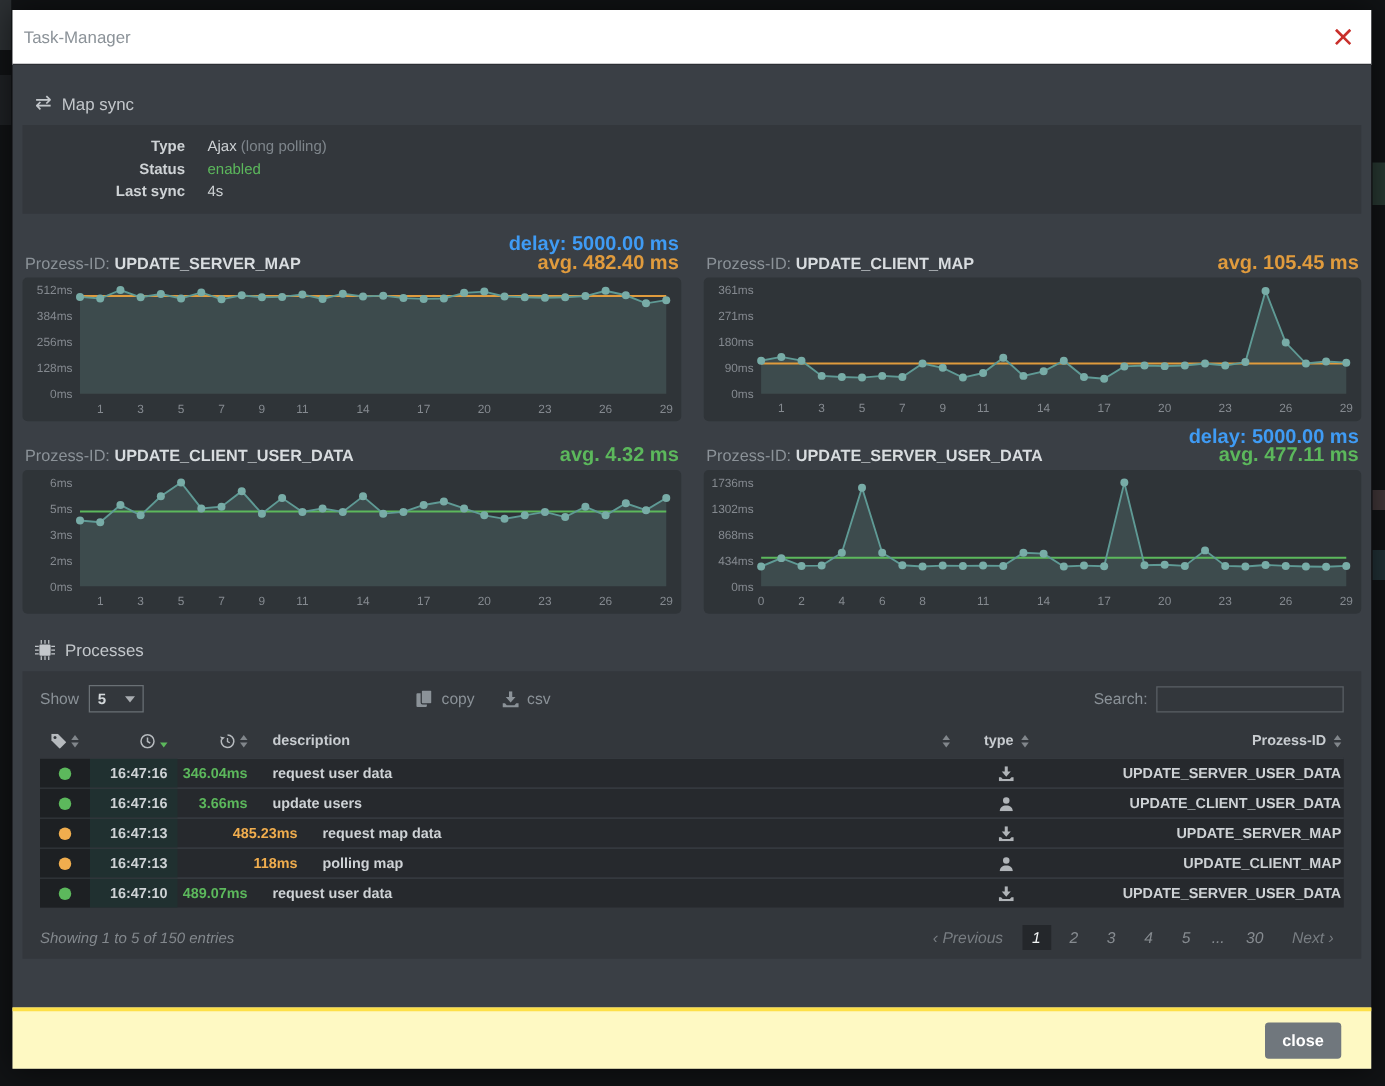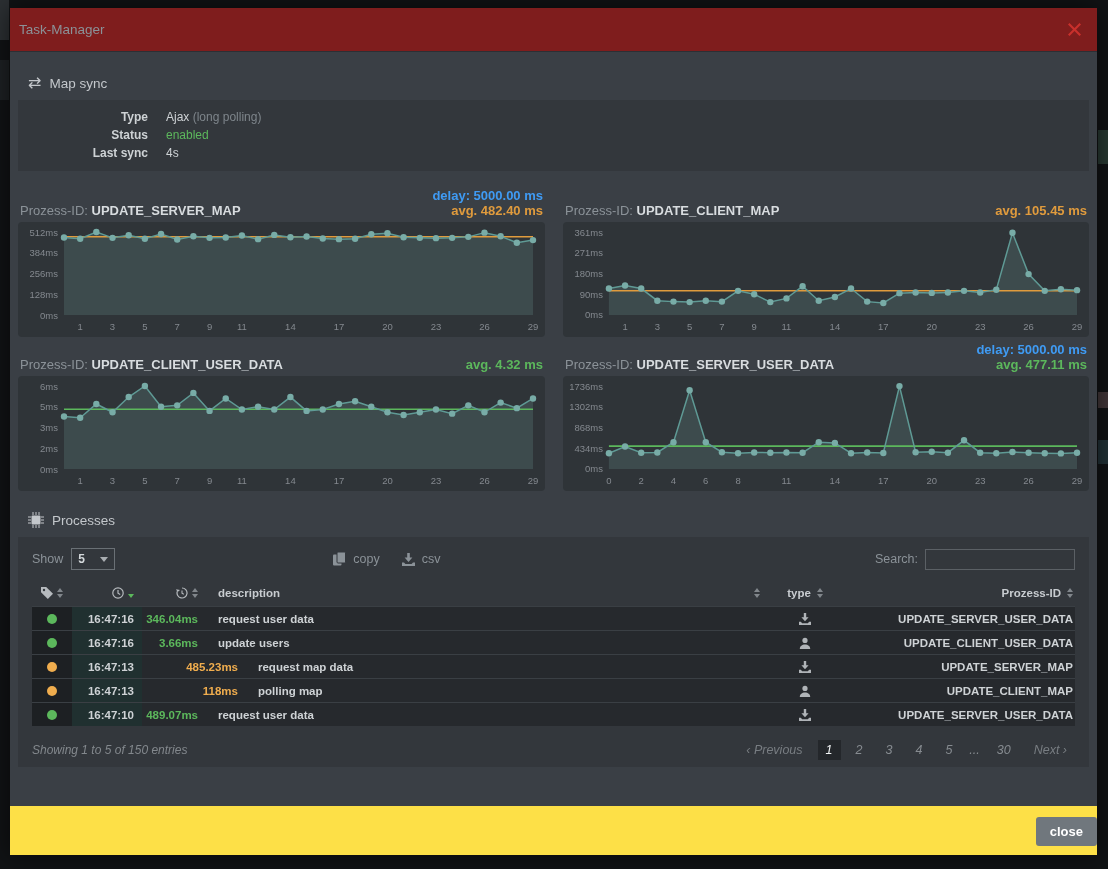--- a/index.html
+++ b/index.html
@@ -13,29 +13,29 @@
   .backdrop { position:absolute; inset:0; background:#111315; }
   .bg-frag { position:absolute; opacity:.55; }
 
   
   .modal {
     position:absolute; left:10px; top:8px; width:1087px; height:847px;
     background:#3a3f45; display:flex; flex-direction:column;
     box-shadow:0 0 24px rgba(0,0,0,.6);
   }
   .modal-header {
-    height:44px; flex:0 0 44px; background:#7f1d1d; border-bottom:1px solid #2c2f34;
+    height:44px; flex:0 0 44px; background:#ffffff; border-bottom:1px solid #2c2f34;
     display:flex; align-items:center; justify-content:space-between; padding:0 14px 0 9px;text-align:right;
   }
   .modal-title { color:#8b9298; font-size:13.5px; }
   .x-btn { width:18px; height:18px; cursor:pointer; display:flex; align-items:center; justify-content:center; }
   .modal-body { flex:1 1 auto; padding:0 8px; overflow:hidden; }
   .modal-footer {
-    flex:0 0 49px; border-top:1px solid #fde047; background:#fde047;
-    display:flex; align-items:center; justify-content:flex-end; padding:0 0;
+    flex:0 0 49px; border-top:3px solid #fde047; background:#fef9c3;
+    display:flex; align-items:center; justify-content:flex-end; padding:0 24px;
   }
   .close-btn {
     background:#70777d; color:#fff; border:none; border-radius:3px;
     font-family:"Liberation Sans",sans-serif; font-size:13px; font-weight:bold;
     padding:7px 14px; cursor:pointer;
   }
 
   
   .section-heading {
     display:flex; align-items:center; gap:8px; color:#c3c7cb; font-size:13.5px;
@@ -55,21 +55,21 @@
   .ms-enabled { color:#5cb85c; }
 
   
   .charts-grid {
     display:grid; grid-template-columns:527px 526px; column-gap:18px; margin-top:12px;
   }
   .chart-block { }
   .chart-head { height:39px; display:flex; align-items:flex-end; justify-content:space-between; padding:0 2px 4px 2px; }
   .chart-title { font-size:13px; color:#8b9298; white-space:nowrap; }
   .chart-title b { color:#d8dcdf; font-weight:bold; }
-  .chart-stats { text-align:right; font-size:13px; font-weight:bold; line-height:15px; }
+  .chart-stats { text-align:right; font-size:16px; font-weight:bold; line-height:15px; }
   .stat-delay { color:#3f9bf4; }
   .stat-delay:empty { display:none; }
   .chart-panel { background:#2f3438; border-radius:4px; height:115px; }
   .chart-panel svg { display:block; }
   .axis-text { fill:#84898f; font-size:9.5px; font-family:"Liberation Sans",sans-serif; }
 
   
   .proc-panel { margin-top:9px; background:#33373c; padding:11px 14px 12px 14px; height:230px; }
   .proc-controls { display:flex; align-items:center; font-size:12.5px; color:#8b9298; }
   .show-group { display:flex; align-items:center; gap:8px; }

